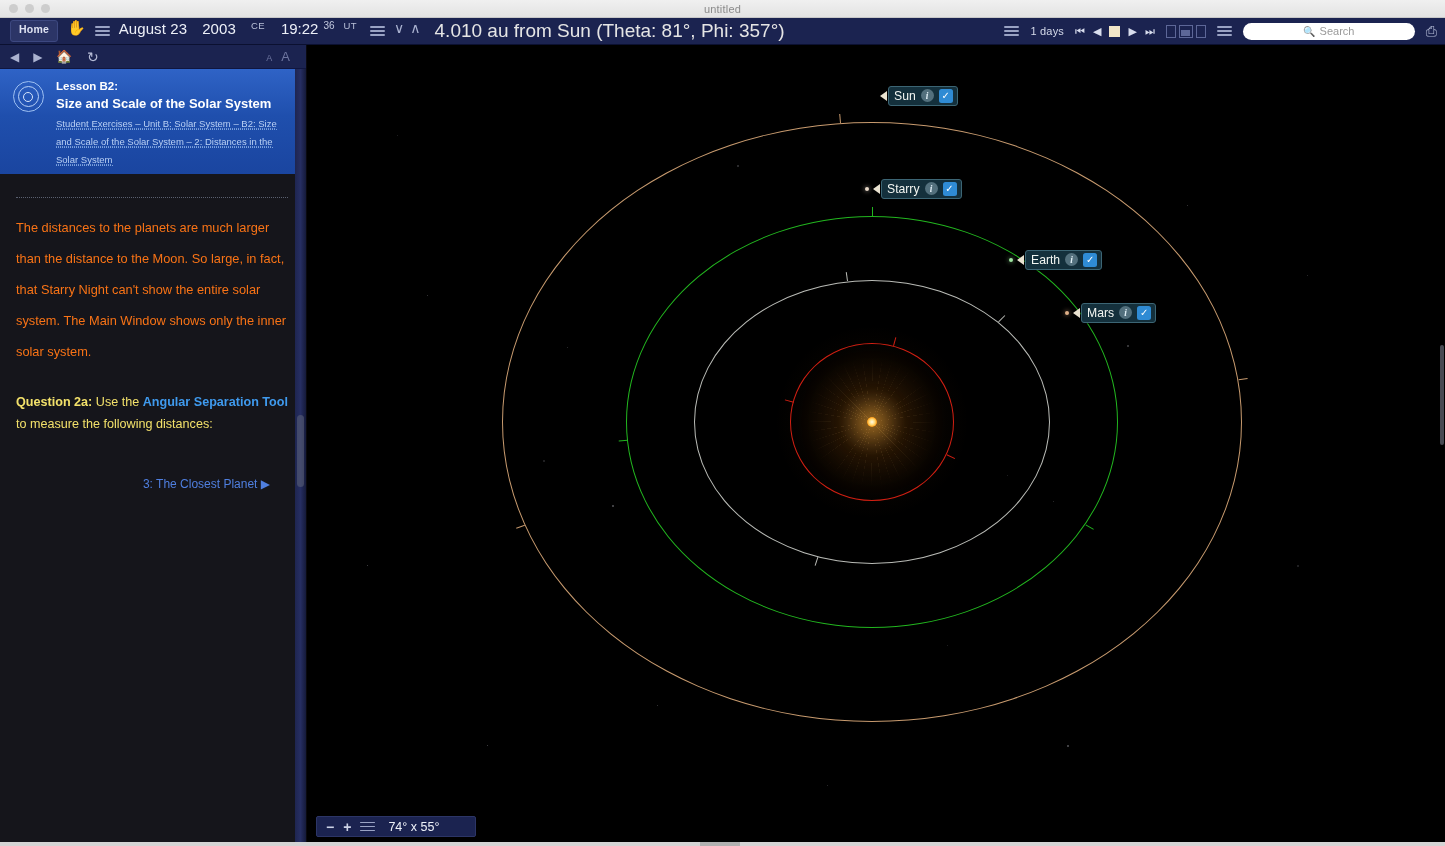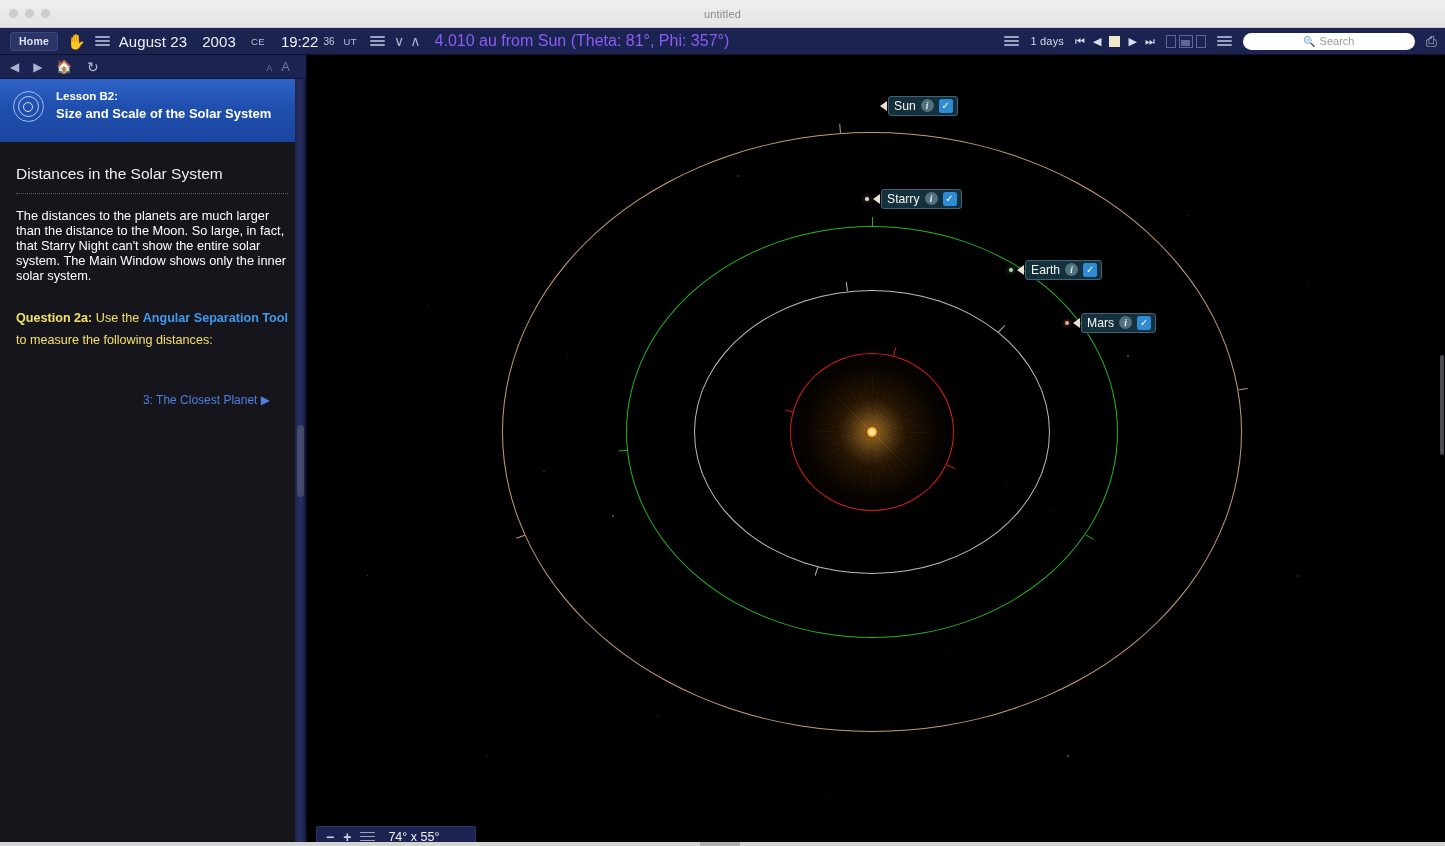--- a/index.html
+++ b/index.html
@@ -5,21 +5,21 @@
   * { box-sizing: border-box; margin: 0; padding: 0; }
   html, body {
     width: 1445px; height: 846px;
     background: #000;
     font-family: "Liberation Sans", sans-serif;
     overflow: hidden;
   }
 
   
   .titlebar {
-    height: 28px; width: 100%;
+    height: 18px; width: 100%;
     background: linear-gradient(#f0f0f0, #e3e3e3);
     border-bottom: 1px solid #c8c8c8;
     position: relative;
     display: flex; align-items: center;
   }
   .traffic { display: flex; gap: 7px; margin-left: 9px; }
   .dot { width: 9px; height: 9px; border-radius: 50%; background: #cdcdcd; }
   .win-title {
     position: absolute; left: 0; right: 0; text-align: center;
     font-size: 11px; color: #8b8b8b; letter-spacing: .2px;
@@ -28,39 +28,39 @@
   
   .toolbar {
     height: 27px; width: 100%;
     background: #1b2350;
     display: flex; align-items: center;
     color: #e9ecf6;
     font-size: 13.5px;
     position: relative;
     border-bottom: 1px solid #0b1030;
   }
-  .tb-left { display: flex; align-items: center; gap: 9px; padding-left: 10px; }
+  .tb-left { display: flex; gap: 9px; padding-left: 10px; }
   .home-btn {
     background: #2c3567; border: 1px solid #3d4880;
     border-radius: 3px; padding: 2px 8px 3px;
     font-size: 10.5px; font-weight: bold; color: #dfe3f2;
     letter-spacing: .2px;
   }
   .hand-icon { font-size: 15px; line-height: 1; color: #c9cee2; }
   .hamburger {
     display: inline-flex; flex-direction: column; justify-content: center;
     gap: 2.5px; width: 15px; cursor: pointer;
   }
   .hamburger i { display: block; height: 1.6px; background: #9aa3c4; border-radius: 1px; }
   .date-txt { font-size: 15px; color: #edf0f8; letter-spacing: .1px; }
   .small-cap { font-size: 9.5px; color: #b9c0d8; letter-spacing: .4px; }
   .time-txt { font-size: 15px; color: #edf0f8; }
   .time-sec { font-size: 10px; color: #c3c9de; }
   .chev { font-size: 14px; color: #a9b1cf; }
-  .dist-txt { font-size: 16px; color: #8b5cf6; }
+  .dist-txt { font-size: 19px; color: #e5e5e5; }
 
   .tb-right {
     position: absolute; right: 0; top: 0; height: 100%;
     display: flex; align-items: center; gap: 11px; padding-right: 8px;
   }
   .days-txt { font-size: 11px; color: #d5daea; letter-spacing: .2px; }
   .transport { display: flex; align-items: center; gap: 8px; color: #d9deee; font-size: 11px; }
   .tp-stop { width: 11px; height: 11px; background: #f2e6c8; }
   .panes { display: flex; gap: 3px; align-items: center; }
   .pane-box { width: 10px; height: 13px; border: 1.6px solid #5d6798; }
@@ -131,21 +131,21 @@
     font-size: 9.5px; color: #b9d0f4; line-height: 12px; margin-top: 3px;
     border-bottom: 1px dotted #7ba2de; display: inline;
     text-decoration: underline; text-decoration-style: dotted;
     text-decoration-color: #7096d4;
   }
 
   .sb-content { padding: 14px 18px 0 16px; flex: 1; overflow: hidden; }
   .sec-code { font-size: 21px; font-weight: bold; color: #4f8fe8; line-height: 26px; }
   .sec-title { font-size: 15.5px; color: #eceff5; margin-top: 8px; line-height: 20px; }
   .hr-dot { border-top: 1px dotted #5a6070; margin: 9px 0 14px 0; }
-  .para { font-size: 12.8px; color: #ffffff; line-height: 15px; }
+  .para { font-size: 12.8px; color: #f97316; line-height: 31px; }
   .q-block { margin-top: 24px; font-size: 12.6px; line-height: 22px; color: #f2e06a; font-weight: bold; }
   .q-block .normal { font-weight: normal; color: #f2e06a; }
   .link-tool { color: #3f9aee; font-weight: bold; }
   .bullets { margin: 13px 0 0 22px; }
   .bullets li { font-size: 12.8px; color: #e3e6ec; line-height: 17.5px; margin-bottom: 3px; }
   .next-link {
     margin-top: 42px; text-align: right; padding-right: 18px;
     font-size: 12px; font-weight: normal; color: #4f7fe0;
   }
 
@@ -343,25 +343,25 @@
       </span>
     </div>
 
     <div class="lesson-header">
       <div class="lesson-badge">
         <div class="badge-circle"></div>
       </div>
       <div class="lesson-text">
         <div class="lesson-kicker">Lesson B2:</div>
         <div class="lesson-title">Size and Scale of the Solar System</div>
+        <div><span class="breadcrumb">Student Exercises – Unit B: Solar System – B2: Size and Scale of the Solar System – 2: Distances in the Solar System</span></div>
       </div>
     </div>
 
     <div class="sb-content">
-      <div class="sec-title">Distances in the Solar System</div>
       <div class="hr-dot"></div>
       <div class="para">The distances to the planets are much larger than the distance to the Moon. So large, in fact, that Starry Night can't show the entire solar system. The Main Window shows only the inner solar system.</div>
 
       <div class="q-block">
         <span>Question 2a:</span><span class="normal"> Use the </span><span class="link-tool">Angular Separation Tool</span><span class="normal"> to measure the following distances:</span>
       </div>
 
 
 
       <div class="next-link">3: The Closest Planet ▶</div>

